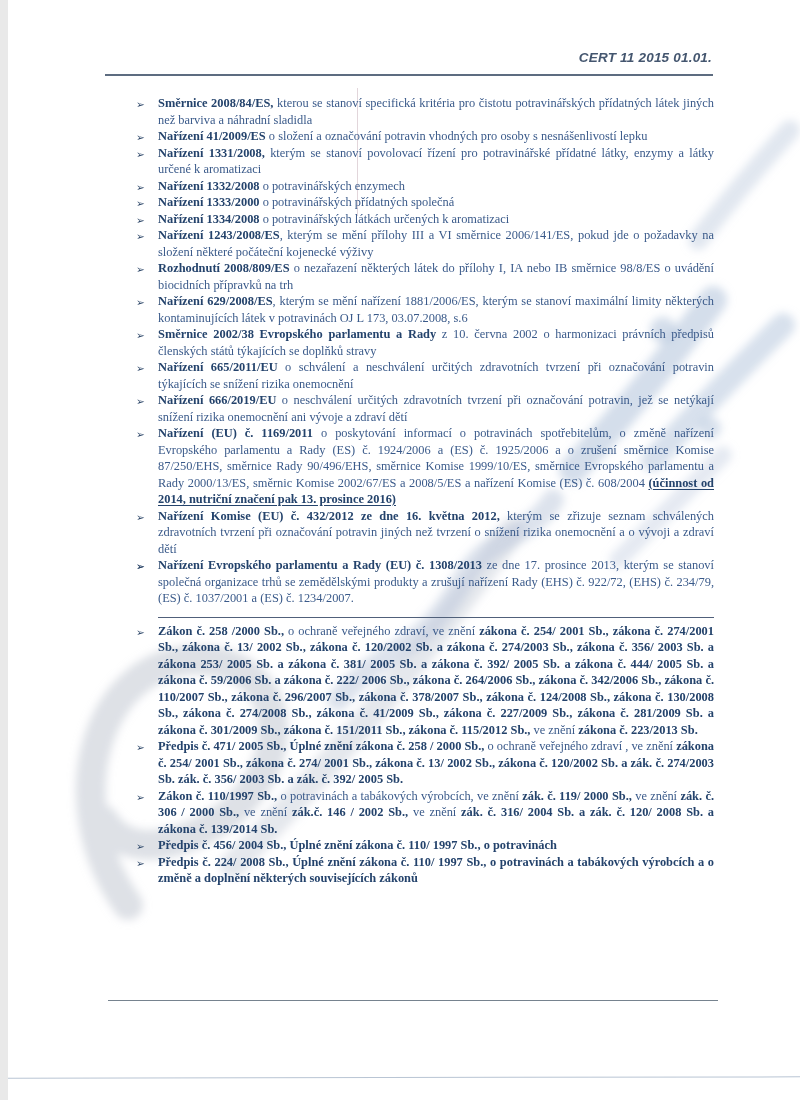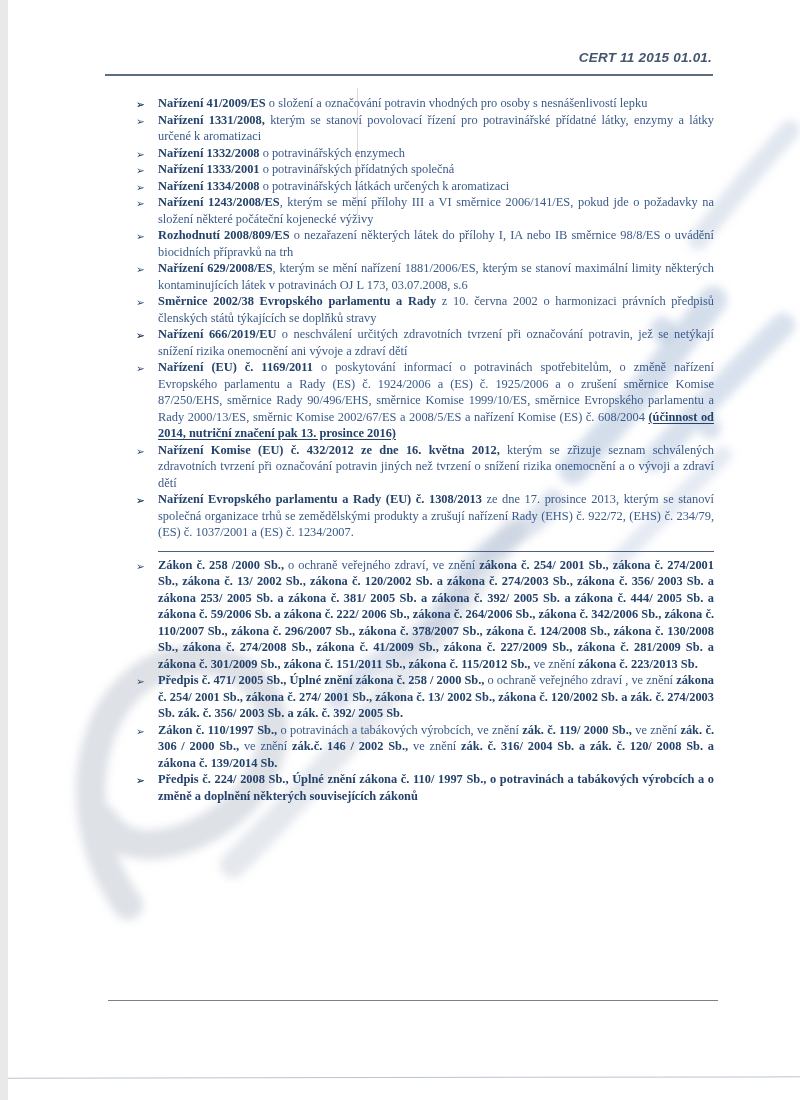--- a/index.html
+++ b/index.html
@@ -63,42 +63,42 @@
       <path d="M 610 560 C 650 520, 680 490, 715 455" stroke="#b4c4da" stroke-width="18" opacity="0.35"></path>
     </g>
   </svg>
 
   <div class="doc-code">CERT 11 2015 01.01.</div>
   <div class="header-rule"></div>
   <div class="crease"></div>
 
   <div class="content">
     <div id="list-eu">
-        <div class="item"><span class="bullet">➢</span></div>
+        <div class="item"><span class="bullet">➢</span><span><span class="b">Směrnice 2008/84/ES,</span><span class="r"> kterou se stanoví specifická kritéria pro čistotu potravinářských přídatných látek jiných než barviva a náhradní sladidla</span></span></div>
         <div class="item"><span class="bullet">➢</span><span><span class="b">Nařízení 41/2009/ES</span><span class="r"> o složení a označování potravin vhodných pro osoby s nesnášenlivostí lepku</span></span></div>
         <div class="item"><span class="bullet">➢</span><span><span class="b">Nařízení 1331/2008,</span><span class="r"> kterým se stanoví povolovací řízení pro potravinářské přídatné látky, enzymy a látky určené k aromatizaci</span></span></div>
         <div class="item"><span class="bullet">➢</span><span><span class="b">Nařízení 1332/2008</span><span class="r"> o potravinářských enzymech</span></span></div>
-        <div class="item"><span class="bullet">➢</span><span><span class="b">Nařízení 1333/2001</span><span class="r"> o potravinářských přídatných společná</span></span></div>
+        <div class="item"><span class="bullet">➢</span><span><span class="b">Nařízení 1333/2000</span><span class="r"> o potravinářských přídatných společná</span></span></div>
         <div class="item"><span class="bullet">➢</span><span><span class="b">Nařízení 1334/2008</span><span class="r"> o potravinářských látkách určených k aromatizaci</span></span></div>
         <div class="item"><span class="bullet">➢</span><span><span class="b">Nařízení 1243/2008/ES</span><span class="r">, kterým se mění přílohy III a VI směrnice 2006/141/ES, pokud jde o požadavky na složení některé počáteční kojenecké výživy</span></span></div>
         <div class="item"><span class="bullet">➢</span><span><span class="b">Rozhodnutí 2008/809/ES</span><span class="r"> o nezařazení některých látek do přílohy I, IA nebo IB směrnice 98/8/ES o uvádění biocidních přípravků na trh</span></span></div>
         <div class="item"><span class="bullet">➢</span><span><span class="b">Nařízení 629/2008/ES</span><span class="r">, kterým se mění nařízení 1881/2006/ES, kterým se stanoví maximální limity některých kontaminujících látek v potravinách  OJ L 173, 03.07.2008, s.6</span></span></div>
         <div class="item"><span class="bullet">➢</span><span><span class="b">Směrnice 2002/38 Evropského parlamentu a Rady</span><span class="r"> z 10. června 2002 o harmonizaci právních předpisů členských států týkajících se doplňků stravy</span></span></div>
-        <div class="item"><span class="bullet">➢</span></div>
+        <div class="item"><span class="bullet">➢</span><span><span class="b">Nařízení 665/2011/EU</span><span class="r"> o schválení a neschválení určitých zdravotních tvrzení při označování potravin týkajících se snížení rizika onemocnění</span></span></div>
         <div class="item"><span class="bullet">➢</span><span><span class="b">Nařízení 666/2019/EU</span><span class="r"> o neschválení určitých zdravotních tvrzení při označování potravin, jež se netýkají snížení rizika onemocnění ani vývoje a zdraví dětí</span></span></div>
         <div class="item"><span class="bullet">➢</span><span><span class="b">Nařízení (EU) č. 1169/2011</span><span class="r">  o poskytování informací o potravinách spotřebitelům, o změně nařízení Evropského parlamentu a Rady (ES) č. 1924/2006 a (ES) č. 1925/2006 a o zrušení směrnice Komise 87/250/EHS, směrnice Rady 90/496/EHS, směrnice Komise 1999/10/ES, směrnice Evropského parlamentu a Rady 2000/13/ES, směrnic Komise 2002/67/ES a 2008/5/ES a nařízení Komise (ES) č. 608/2004 </span><span class="b u">(účinnost od 2014, nutriční značení pak 13. prosince 2016)</span></span></div>
         <div class="item"><span class="bullet">➢</span><span><span class="b">Nařízení Komise (EU) č. 432/2012  ze dne 16. května 2012,</span><span class="r"> kterým se zřizuje seznam schválených zdravotních tvrzení při označování potravin jiných než tvrzení o snížení rizika onemocnění a o vývoji a zdraví dětí</span></span></div>
         <div class="item"><span class="bullet">➢</span></div>
         <div class="item"><span class="bullet">➢</span><span><span class="b">Nařízení Evropského parlamentu a Rady (EU) č. 1308/2013</span><span class="r"> ze dne 17. prosince 2013, kterým se stanoví společná organizace trhů se zemědělskými produkty a zrušují nařízení Rady (EHS) č. 922/72, (EHS) č. 234/79, (ES) č. 1037/2001 a (ES) č. 1234/2007.</span></span></div>
       </div>
     <div class="section-sep"></div>
     <div id="list-cz">
         <div class="item"><span class="bullet">➢</span><span><span class="b">Zákon č. 258 /2000 Sb.,</span><span class="r"> o ochraně veřejného zdraví, ve znění </span><span class="b">zákona č. 254/ 2001 Sb., zákona č. 274/2001 Sb., zákona č. 13/ 2002 Sb., zákona č. 120/2002 Sb. a zákona č. 274/2003 Sb., zákona č. 356/ 2003 Sb. a zákona 253/ 2005 Sb. a zákona č. 381/ 2005 Sb. a zákona č. 392/ 2005 Sb. a zákona č. 444/ 2005 Sb. a zákona č. 59/2006 Sb. a zákona č. 222/ 2006 Sb., zákona č. 264/2006 Sb., zákona č. 342/2006 Sb., zákona č. 110/2007 Sb., zákona č. 296/2007 Sb., zákona č. 378/2007 Sb., zákona č. 124/2008 Sb., zákona č. 130/2008 Sb., zákona č. 274/2008 Sb., zákona č. 41/2009 Sb., zákona č. 227/2009 Sb., zákona č. 281/2009 Sb. a zákona č. 301/2009 Sb., zákona č. 151/2011 Sb., zákona č. 115/2012 Sb.,</span><span class="r"> ve znění </span><span class="b">zákona č. 223/2013 Sb.</span></span></div>
         <div class="item"><span class="bullet">➢</span><span><span class="b">Předpis č. 471/ 2005 Sb., Úplné znění zákona č. 258 / 2000 Sb.,</span><span class="r"> o ochraně veřejného zdraví , ve znění </span><span class="b">zákona č. 254/ 2001 Sb., zákona č. 274/ 2001 Sb., zákona č. 13/ 2002 Sb., zákona č. 120/2002 Sb. a zák. č. 274/2003 Sb.  zák. č. 356/ 2003 Sb. a zák. č. 392/ 2005 Sb.</span></span></div>
         <div class="item"><span class="bullet">➢</span><span><span class="b">Zákon č. 110/1997 Sb.,</span><span class="r"> o potravinách a tabákových výrobcích, ve znění </span><span class="b">zák. č. 119/ 2000 Sb.,</span><span class="r"> ve znění </span><span class="b">zák. č. 306 / 2000 Sb.,</span><span class="r"> ve znění </span><span class="b">zák.č. 146 / 2002 Sb.,</span><span class="r"> ve znění </span><span class="b">zák. č. 316/ 2004 Sb. a zák. č. 120/ 2008 Sb. a zákona č. 139/2014 Sb.</span></span></div>
-        <div class="item"><span class="bullet">➢</span></div>
+        <div class="item"><span class="bullet">➢</span><span><span class="b">Předpis č. 456/ 2004 Sb., Úplné znění zákona č. 110/ 1997 Sb., o potravinách</span></span></div>
         <div class="item"><span class="bullet">➢</span><span><span class="b">Předpis č. 224/ 2008 Sb., Úplné znění zákona č. 110/ 1997 Sb., o potravinách a tabákových výrobcích a o změně a doplnění některých souvisejících zákonů</span></span></div>
       </div>
   </div>
 
   <div class="footer-rule"></div>
   <div class="page-edge"></div>
 </div>
 
 </body></html>

